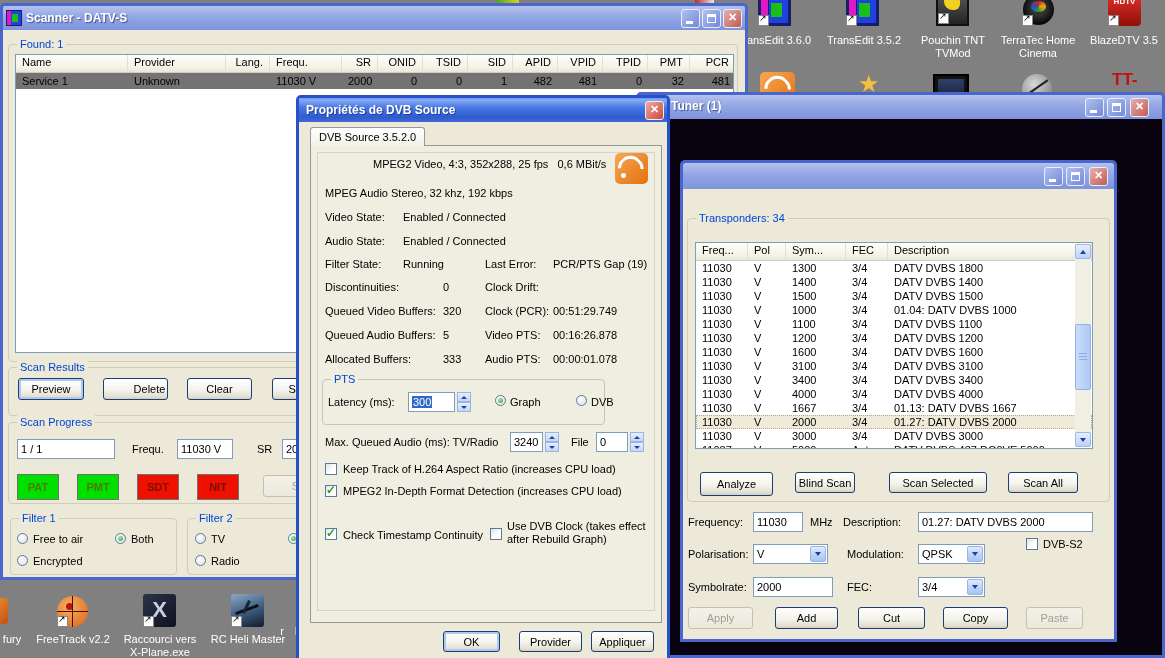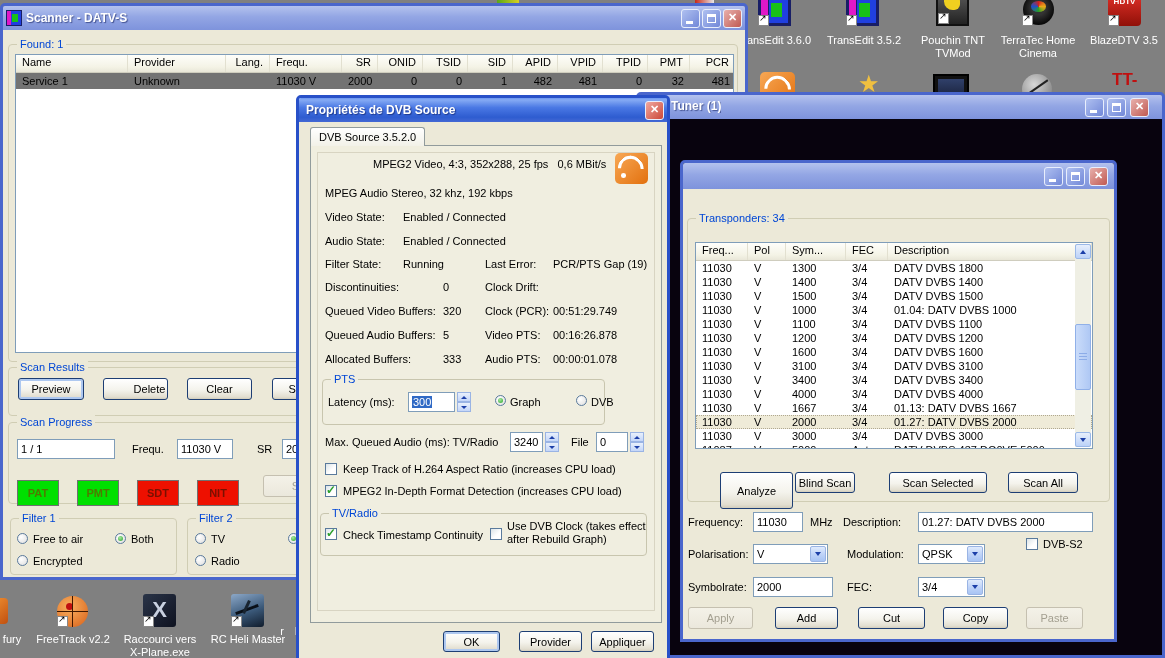--- a/index.html
+++ b/index.html
@@ -75,21 +75,21 @@
   #tp-list .hc:nth-child(4),#tp-list .c:nth-child(4){width:42px;}
   #tp-list .hc:nth-child(5),#tp-list .c:nth-child(5){flex:1;}
 
   
   .sb{position:absolute;top:1px;bottom:1px;right:1px;width:16px;background:#EFEFE4;}
   .sb-btn{position:absolute;left:0;right:0;height:15px;background:linear-gradient(#E7EFFC,#BCD2F8);border:1px solid #9AB8E8;border-radius:2px;display:flex;align-items:center;justify-content:center;box-sizing:border-box;}
   .sb-thumb{position:absolute;left:0;right:0;background:linear-gradient(90deg,#CADCFA,#AFC8F4);border:1px solid #90B0E8;border-radius:2px;box-sizing:border-box;}
   .grip{position:absolute;left:3px;right:3px;top:50%;margin-top:-4px;height:8px;background:repeating-linear-gradient(180deg,#8CACE8 0 1px,transparent 1px 3px);}
 
   
-  .indwrap{position:absolute;display:flex;gap:18px;margin-top:6px;}
+  .indwrap{position:absolute;display:flex;gap:18px;}
   .ind{width:40px;height:24px;border:1px solid #707070;display:flex;align-items:center;justify-content:center;font-weight:bold;font-size:11px;flex:none;}
   .ind.ok{background:#00E000;color:#4F7A00;}
   .ind.fail{background:#EE1000;color:#7A1000;}
 
   
   .tab{position:absolute;border:1px solid #919B9C;border-bottom:none;border-radius:3px 3px 0 0;background:linear-gradient(#FFFFFF,#F2F1E8);padding:3px 8px;font-size:11px;z-index:2;}
   .tabpanel{position:absolute;border:1px solid #919B9C;background:#F0EEDF;box-sizing:border-box;}
   .innerbox{position:absolute;border:1px solid #D8D4C2;background:#F0EEE0;box-sizing:border-box;}
 
   
@@ -443,21 +443,21 @@
             </div>
           <div class="sb-thumb" style="top:80px;height:66px;">
               <span class="grip"></span>
             </div>
           <div class="sb-btn" style="bottom:0;">
               <span class="tri-down"></span>
             </div>
         </div>
       </div>
 
-      <div class="btn" style="left:17px;top:283px;width:73px;height:37px;margin-left:20px;">Analyze</div>
+      <div class="btn" style="left:17px;top:283px;width:73px;height:24px;">Analyze</div>
       <div class="btn" style="left:112px;top:283px;width:60px;height:21px;">Blind Scan</div>
       <div class="btn" style="left:206px;top:283px;width:98px;height:21px;">Scan Selected</div>
       <div class="btn" style="left:325px;top:283px;width:70px;height:21px;">Scan All</div>
 
       <span class="lbl" style="left:5px;top:327px;">Frequency:</span>
       <div class="field" style="left:70px;top:323px;width:50px;">11030</div>
       <span class="lbl" style="left:127px;top:327px;">MHz</span>
       <span class="lbl" style="left:160px;top:327px;">Description:</span>
       <div class="field" style="left:235px;top:323px;width:175px;">01.27: DATV DVBS 2000</div>
 
@@ -564,23 +564,20 @@
           <div class="cbrow">
             <span class="cbx"></span>
             <span style="white-space:pre;">Keep Track of H.264 Aspect Ratio (increases CPU load)</span>
           </div>
           <div class="cbrow checked">
             <span class="cbx"></span>
             <span style="white-space:pre;">MPEG2 In-Depth Format Detection (increases CPU load)</span>
           </div>
         </div>
 
-      <div class="gbox" style="left:21px;top:391px;width:327px;height:43px;border-color:#C8C5AE;">
-        <span class="glabel" style="background:#F0EEE0;">TV/Radio</span>
-      </div>
       <span class="cbx on" style="position:absolute;left:26px;top:406px;"></span>
       <span class="lbl" style="left:44px;top:407px;">Check Timestamp Continuity</span>
       <span class="cbx" style="position:absolute;left:191px;top:406px;"></span>
       <span class="lbl" style="left:208px;top:398px;">Use DVB Clock (takes effect</span>
       <span class="lbl" style="left:208px;top:411px;">after Rebuild Graph)</span>
 
       <div class="btn focus" style="left:144px;top:509px;width:57px;height:21px;">OK</div>
       <div class="btn" style="left:220px;top:509px;width:63px;height:21px;">Provider</div>
       <div class="btn" style="left:292px;top:509px;width:63px;height:21px;">Appliquer</div>
     </div>

